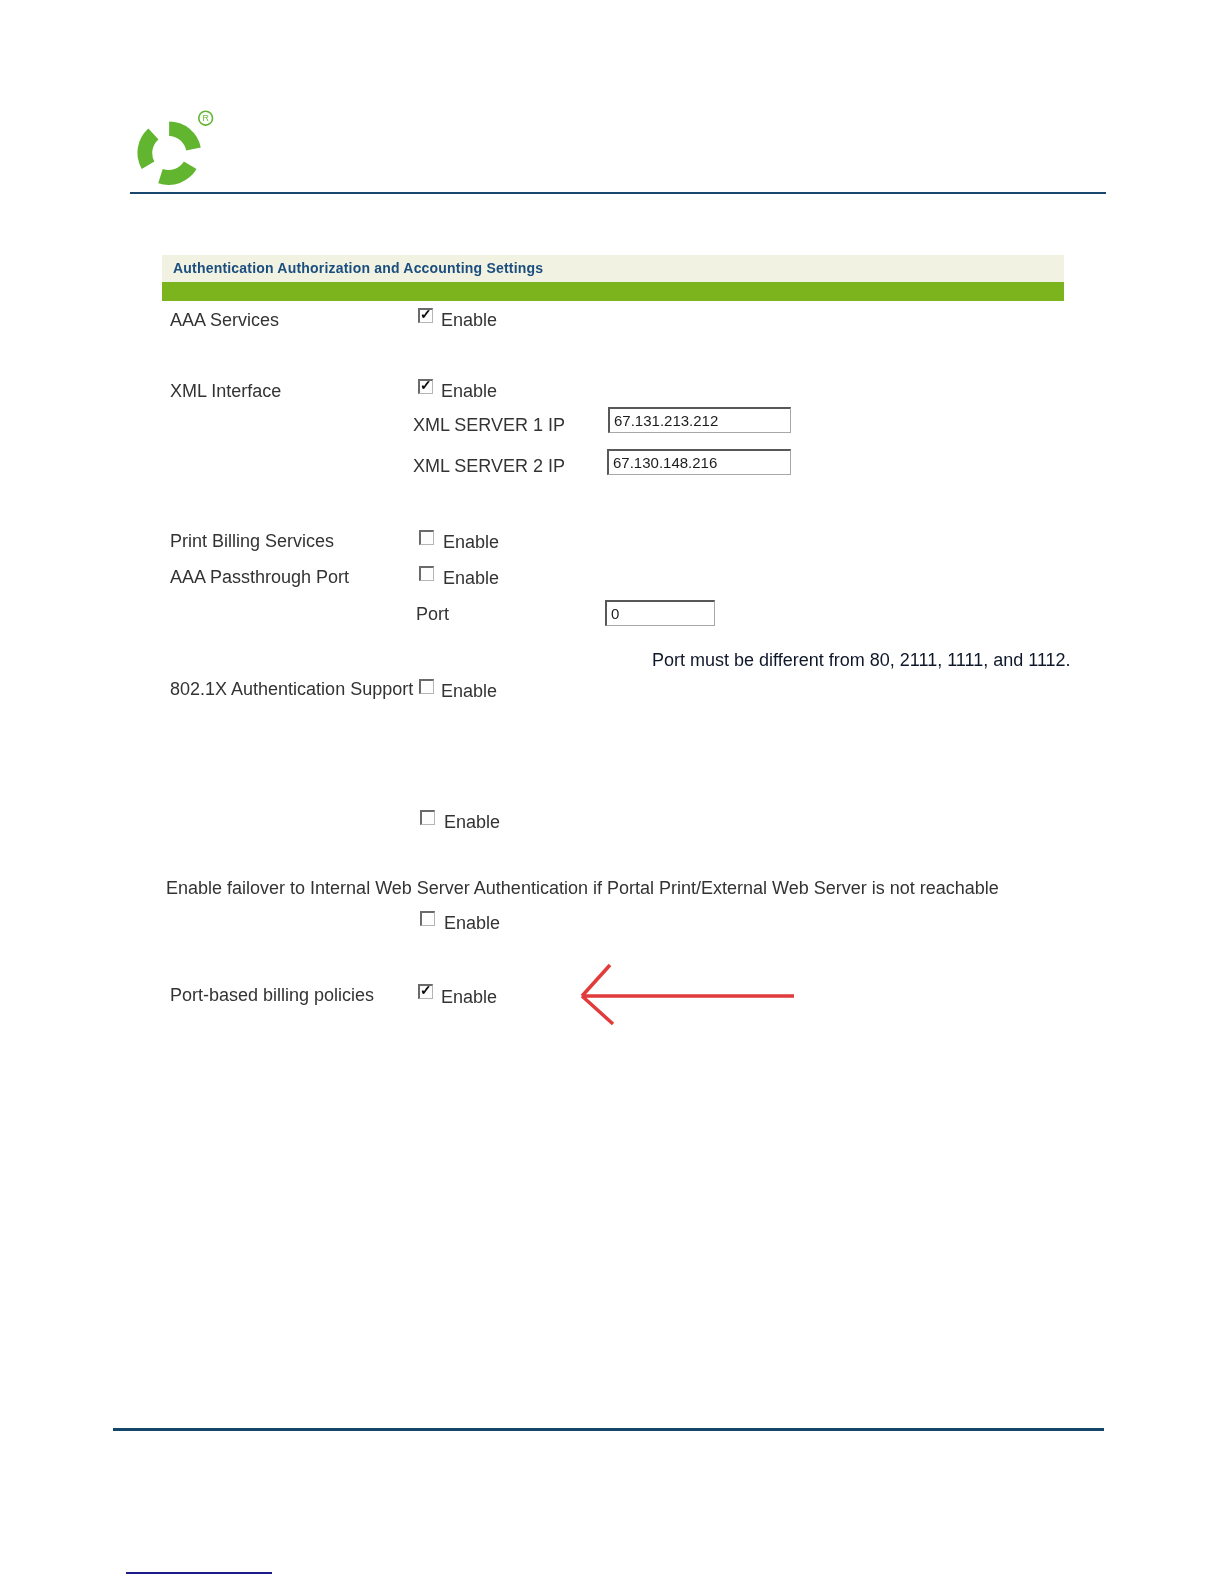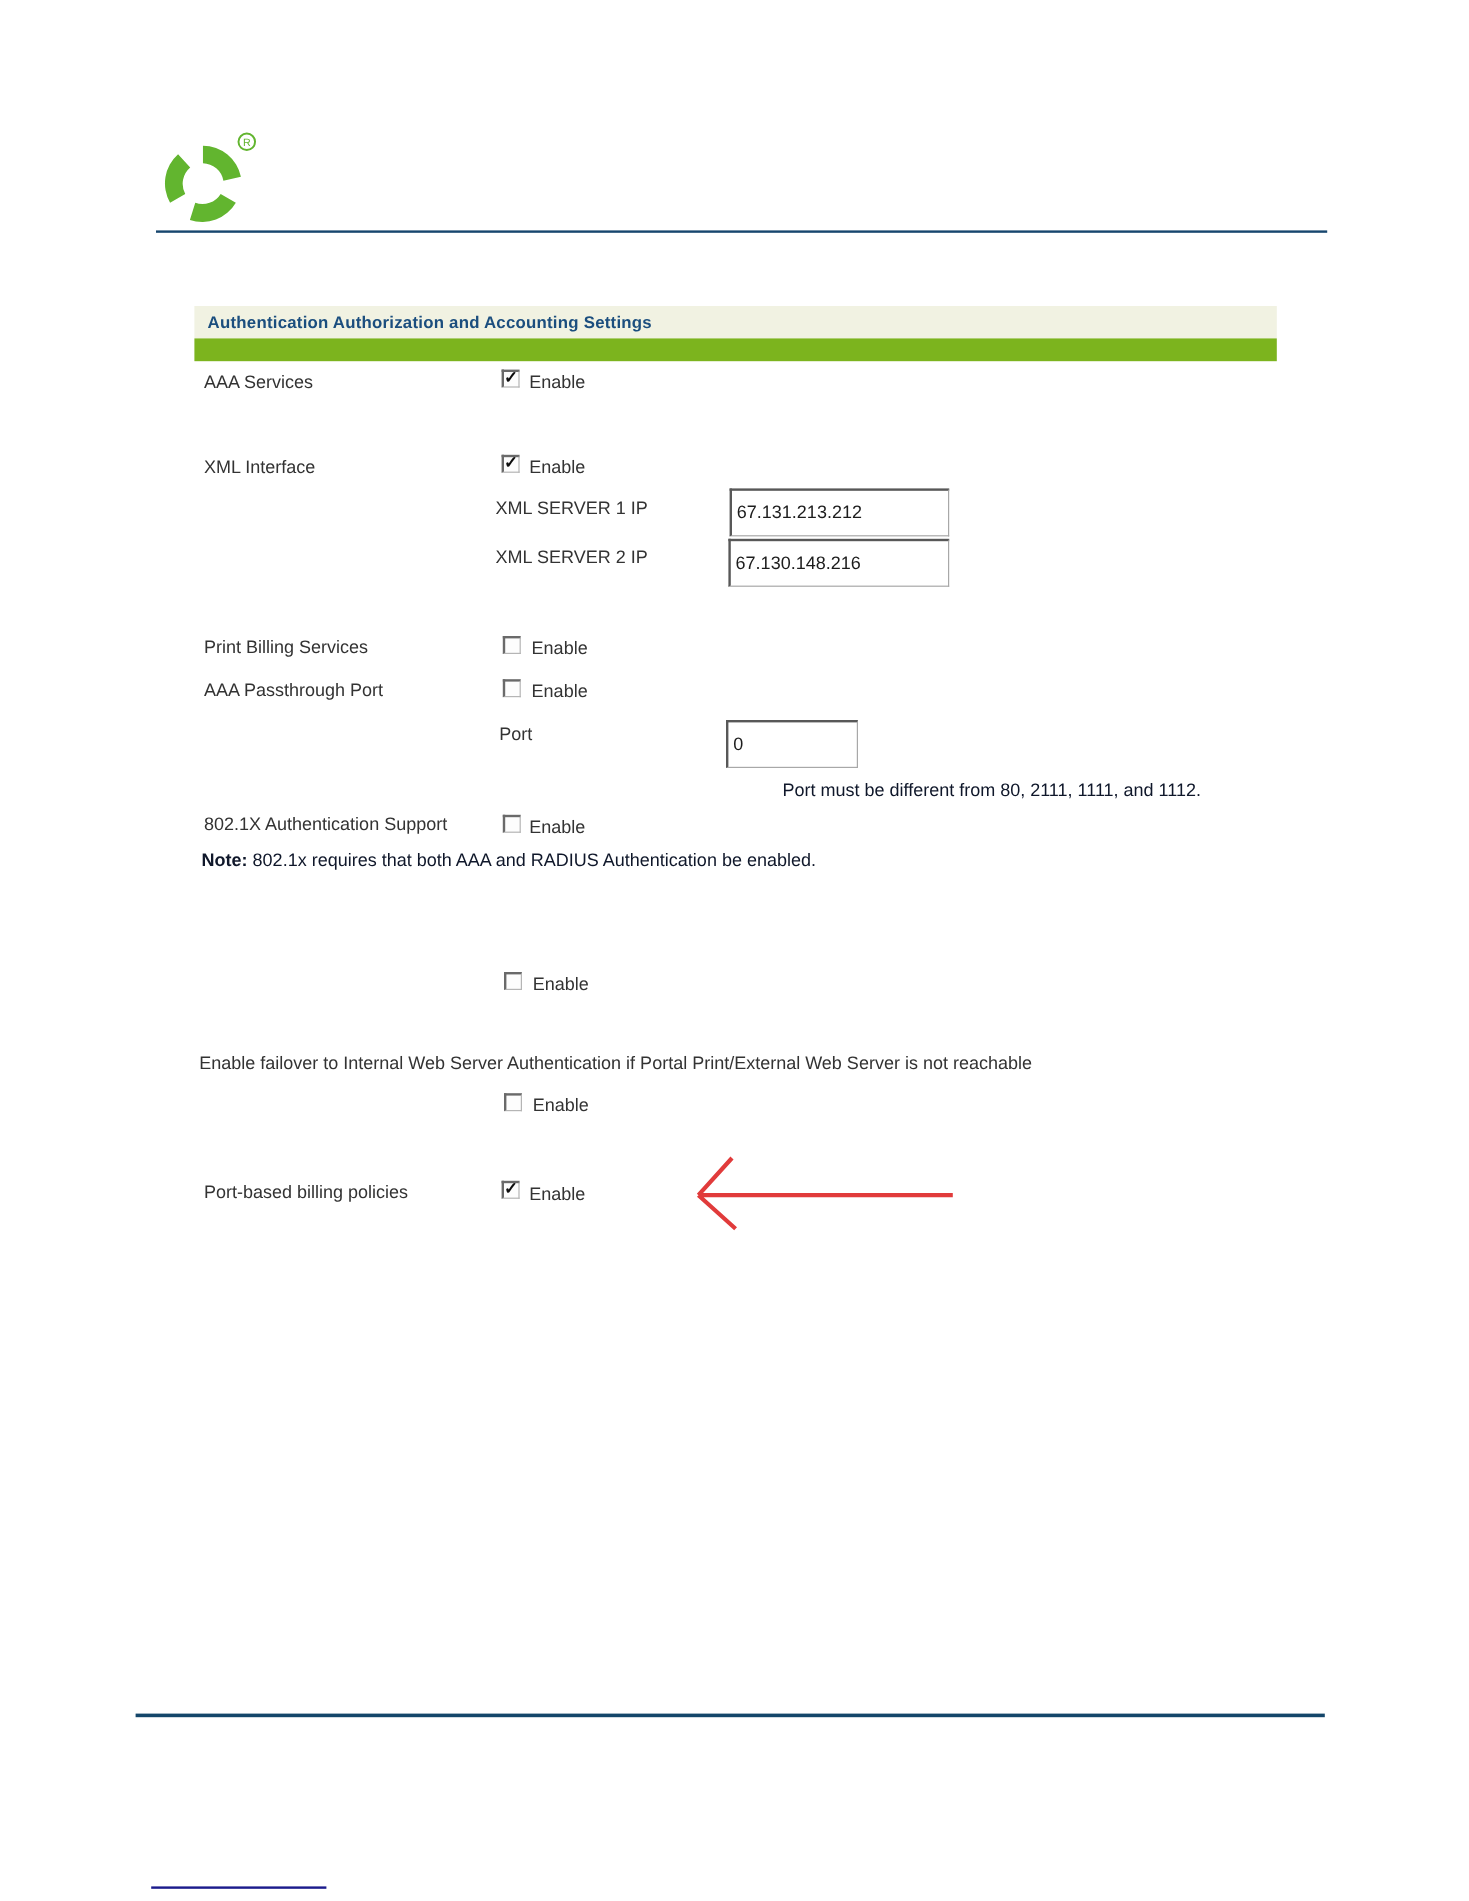--- a/index.html
+++ b/index.html
@@ -17,36 +17,36 @@
   .footnote-rule{left:126px;top:1572px;width:146px;height:2px;background:#1b1b8c;}
   
   .titlebar{
     left:162px;top:255px;width:902px;height:27px;
     background:#f1f2e2;
     color:#1b4e7e;font-weight:bold;font-size:14px;line-height:27px;
     padding-left:11px;box-sizing:border-box;
     letter-spacing:.2px;
   }
   .greenbar{left:162px;top:282px;width:902px;height:19px;background:#7cb41e;}
-  .lbl{font-size:15px;color:#333333;white-space:nowrap;text-align:right;}
+  .lbl{font-size:18px;color:#333333;white-space:nowrap;text-align:right;}
   .red{color:#0f172a;}
   .red b{font-weight:bold;}
   
   .cb{
     width:15px;height:15px;background:#fdfdfd;box-sizing:border-box;
     border-top:2px solid #6a6a6a;border-left:2px solid #6a6a6a;
     border-bottom:1px solid #b5b5b5;border-right:1px solid #b5b5b5;
   }
   .cb .mark{
     position:absolute;top:-4px;left:0px;
     font-weight:bold;font-size:14px;color:#0d0d0d;line-height:16px;
   }
   
   .field{
-    box-sizing:border-box;height:40px;background:#ffffff;
+    box-sizing:border-box;height:26px;background:#ffffff;
     border-top:2px solid #585858;border-left:2px solid #585858;
     border-bottom:1px solid #a8a8a8;border-right:1px solid #a8a8a8;
     font-family:"Liberation Sans",sans-serif;font-size:15px;color:#1d1d1d;
     padding:1px 4px;outline:none;
   }
 </style>
 </head>
 <body>
 
 <div class="page">
@@ -106,21 +106,20 @@
   <input class="abs field" style="left: 605px; top: 600px; width: 110px;" value="0">
 
   <span class="abs lbl red" style="left:652px;top:650px;">Port must be different from 80, 2111, 1111, and 1112.</span>
 
   <span class="abs lbl" style="left:170px;top:679px;">802.1X Authentication Support</span>
   <div class="abs cb" style="left:419px;top:679px;">
     <span class="mark"></span>
   </div>
   <span class="abs lbl" style="left:441px;top:681px;">Enable</span>
 
-  <span class="abs lbl red" style="left:168px;top:709px;"><b>Note:</b><span> 802.1x requires that both AAA and RADIUS Authentication be enabled.</span></span>
 
   <div class="abs cb" style="left:420px;top:810px;">
     <span class="mark"></span>
   </div>
   <span class="abs lbl" style="left:444px;top:812px;">Enable</span>
 
   <span class="abs lbl" style="left:166px;top:878px;">Enable failover to Internal Web Server Authentication if Portal Print/External Web Server is not reachable</span>
   <div class="abs cb" style="left:420px;top:911px;">
     <span class="mark"></span>
   </div>

